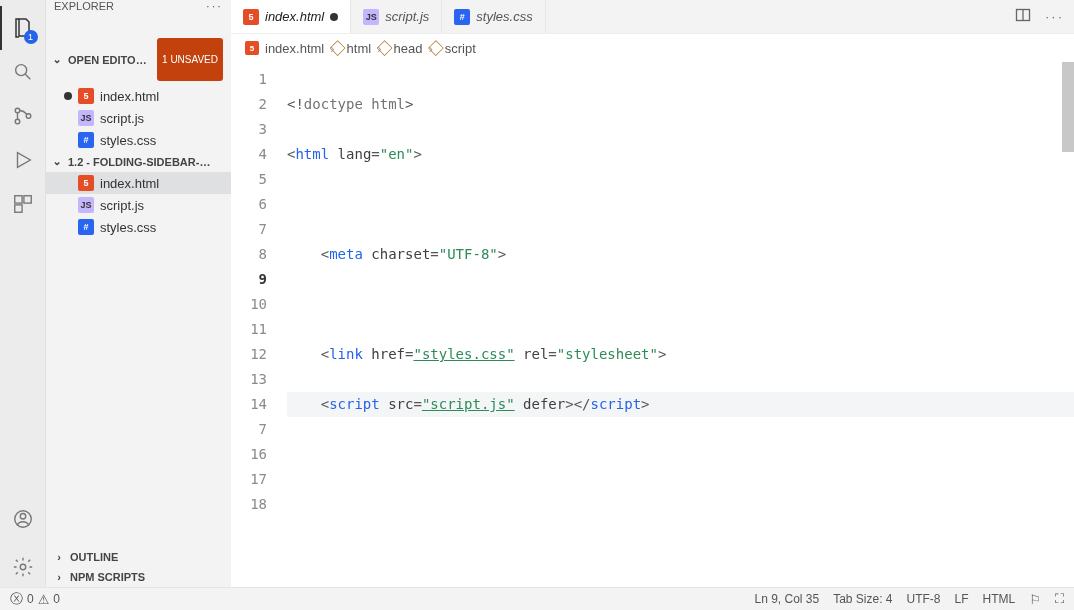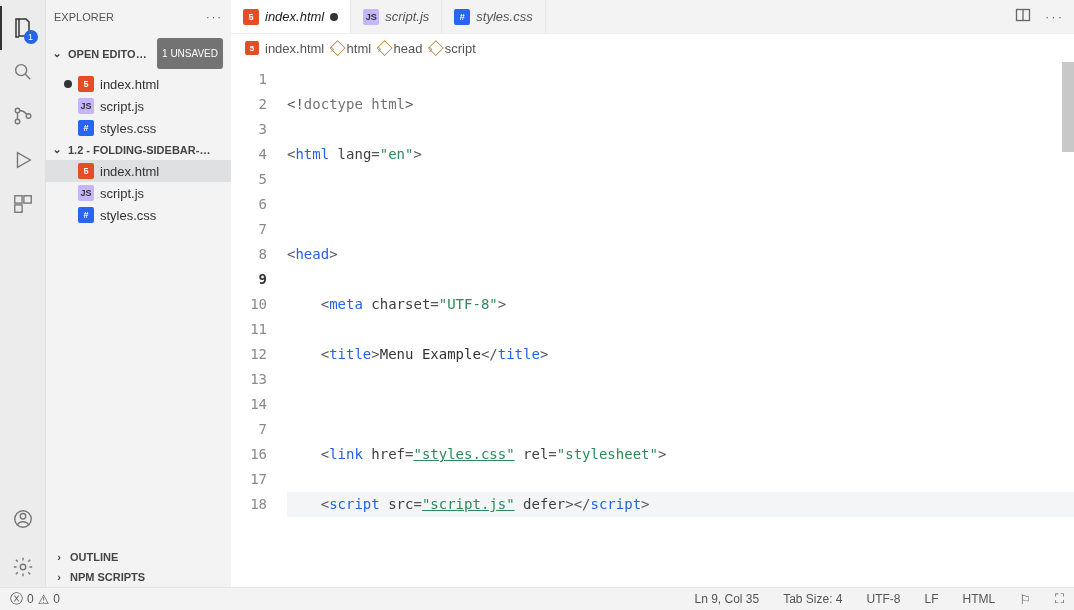--- a/index.html
+++ b/index.html
@@ -13,27 +13,27 @@
   .act-icon{width:46px;height:44px;display:flex;align-items:center;justify-content:center;
             color:#777; position:relative;}
   .act-icon.active{color:#333;}
   .act-icon.active::before{content:"";position:absolute;left:0;top:0;bottom:0;width:2px;background:#333;}
   .act-badge{position:absolute;bottom:6px;right:8px;background:#2563eb;color:#fff;
              font-size:9px;border-radius:8px;min-width:14px;height:14px;display:flex;
              align-items:center;justify-content:center;padding:0 3px;}
   .act-bottom{margin-top:auto;margin-bottom:6px;}
 
   .sidebar{width:185px;background:#f3f3f3;display:flex;flex-direction:column;overflow:hidden;}
-  .side-header{display:flex;align-items:center;justify-content:space-between;
+  .side-header{display:flex;justify-content:space-between;
                padding:0 8px;height:34px;color:#555;font-size:11px;}
   .dots{letter-spacing:2px;}
   .side-section{font-size:11px;color:#444;display:flex;align-items:center;gap:4px;
                 padding:4px 4px 4px 4px;font-weight:700;}
   .chev{display:inline-block;width:14px;text-align:center;}
-  .badge-unsaved{background:#737373;color:#fff;font-size:10px;padding:10px 5px;border-radius:3px;
+  .badge-unsaved{background:#c2410c;color:#fff;font-size:10px;padding:16px 5px;border-radius:3px;
                  font-weight:400;margin-left:auto;margin-right:4px;}
   .file-item{display:flex;align-items:center;gap:6px;padding:3px 4px 3px 18px;font-size:13px;color:#333;}
   .file-item.indent2{padding-left:32px;}
   .file-item.selected{background:#dfe0e1;}
   .dirty-dot{width:8px;height:8px;border-radius:50%;background:#333;}
   .dirty-spacer{width:8px;}
   .file-icon{width:16px;height:16px;display:inline-flex;align-items:center;
              justify-content:center;font-size:9px;font-weight:700;border-radius:2px;flex:none;}
   .ic-html{background:#e44d26;color:#fff;}
   .ic-js{background:#c4b5fd;color:#333;}
@@ -67,21 +67,21 @@
   .t-doctype{color:#737373;}
   .t-attr{color:#404040;}
   .t-str{color:#2e8b57;}
   .t-str-u{color:#2e8b57;text-decoration:underline;}
   .t-text{color:#333;}
   .scroll-ind{position:absolute;right:0;top:0;width:12px;height:90px;background:#c8c8c8;}
 
   .statusbar{height:23px;background:#f3f3f3;display:flex;align-items:center;
              font-size:12px;color:#555;padding:0 10px;border-top:1px solid #e5e5e5;}
   .statusbar .left{display:flex;align-items:center;gap:4px;}
-  .statusbar .right{margin-left:auto;display:flex;align-items:center;gap:24px;}
+  .statusbar .right{margin-left:auto;display:flex;align-items:center;gap:14px;}
   .sb-ic{font-size:13px;}
 </style>
 </head>
 <body>
 
 <div class="root">
 
   <div class="activitybar">
     <div class="act-icon active">
       <svg width="24" height="24" viewBox="0 0 24 24" fill="none" stroke="currentColor" stroke-width="1.5">
@@ -245,23 +245,21 @@
           <div>14</div>
           <div>7</div>
         <div>16</div>
           <div>17</div>
           <div>18</div>
       </div>
       <div class="code">
 <span class="ln"><span class="t-punc">&lt;!</span><span class="t-doctype">doctype html</span><span class="t-punc">&gt;</span></span>
 <span class="ln"><span class="t-punc">&lt;</span><span class="t-tag">html </span><span class="t-attr">lang</span><span class="t-punc">=</span><span class="t-str">"en"</span><span class="t-punc">&gt;</span></span>
 <span class="ln"> </span>
-<span class="ln"><span class="t-punc">&lt;</span><span class="t-tag">head</span><span class="t-punc">&gt;</span></span>
 <span class="ln">    <span class="t-punc">&lt;</span><span class="t-tag">meta </span><span class="t-attr">charset</span><span class="t-punc">=</span><span class="t-str">"UTF-8"</span><span class="t-punc">&gt;</span></span>
-<span class="ln">    <span class="t-punc">&lt;</span><span class="t-tag">title</span><span class="t-punc">&gt;</span><span class="t-text">Menu Example</span><span class="t-punc">&lt;/</span><span class="t-tag">title</span><span class="t-punc">&gt;</span></span>
 <span class="ln"> </span>
 <span class="ln">    <span class="t-punc">&lt;</span><span class="t-tag">link </span><span class="t-attr">href</span><span class="t-punc">=</span><span class="t-str-u">"styles.css"</span><span> </span><span class="t-attr">rel</span><span class="t-punc">=</span><span class="t-str">"stylesheet"</span><span class="t-punc">&gt;</span></span>
 <span class="ln cur">    <span class="t-punc">&lt;</span><span class="t-tag">script </span><span class="t-attr">src</span><span class="t-punc">=</span><span class="t-str-u">"script.js"</span><span> </span><span class="t-attr">defer</span><span class="t-punc">&gt;&lt;/</span><span class="t-tag">script</span><span class="t-punc">&gt;</span></span>
 
 
 
 
 
 
 

